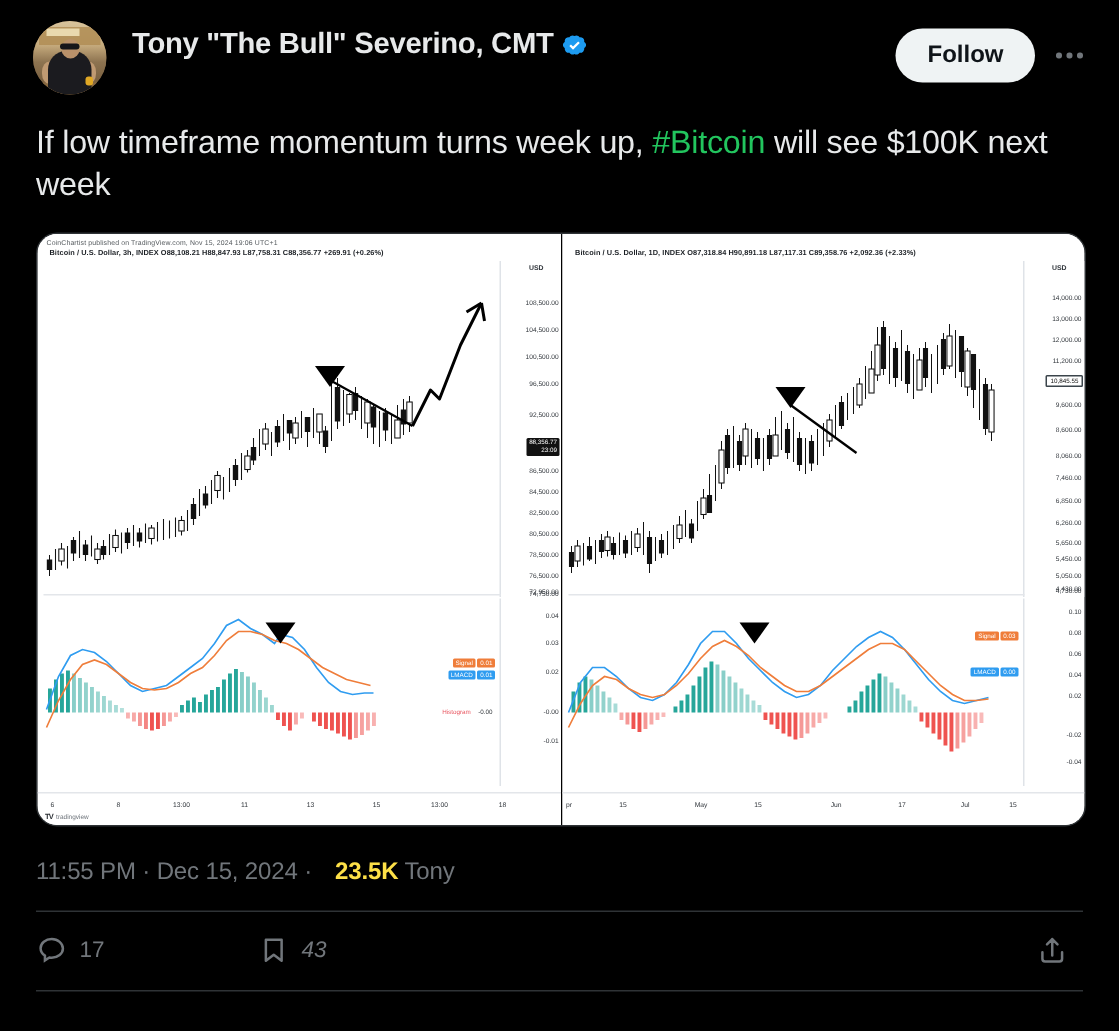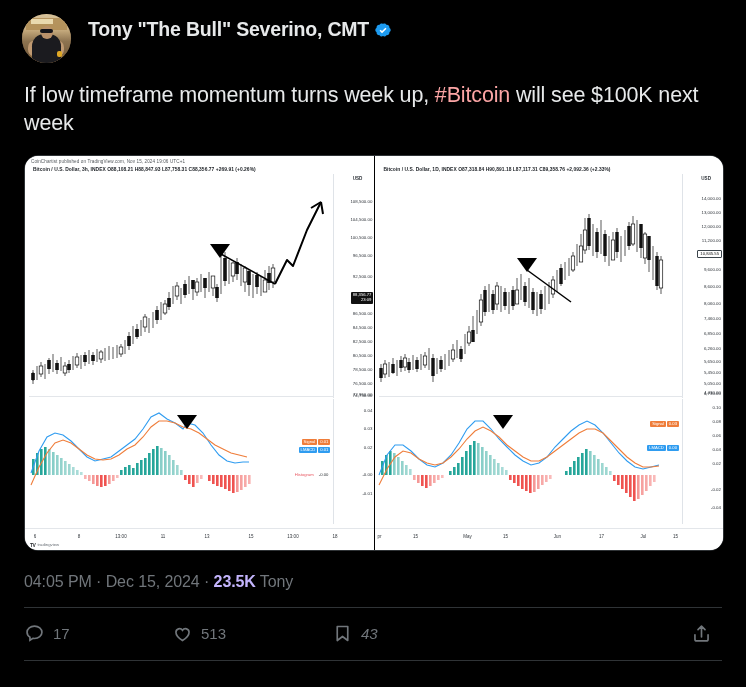--- a/index.html
+++ b/index.html
@@ -50,21 +50,21 @@
     cursor:pointer; margin-left:4px;
   }
   .more-btn .dots { display:flex; gap:3.5px; }
   .more-btn .dots i { width:3.6px; height:3.6px; border-radius:50%; background:#71767b; display:block; }
 
   
   .body-text {
     color:#e7e9ea; font-size:21.5px; line-height:1.32; padding: 18px 24px 0 24px;
     letter-spacing:-.15px;
   }
-  .link { color:#fca5a5; text-decoration:none; cursor:pointer; }
+  .link { color:#22c55e; text-decoration:none; cursor:pointer; }
 
   
   .media {
     margin: 17px 22px 0 24px; height: 396px; border-radius:14px; overflow:hidden;
     border:1px solid #2f3336; background:#ffffff; position:relative;
   }
   .charts { display:flex; width:100%; height:100%; background:#fff; }
   .chart { position:relative; height:100%; background:#fff; }
   .chart.left { width:50.2%; border-right:1px solid #000; }
   .chart.right { width:49.8%; }
@@ -125,21 +125,21 @@
 
   .oscscale { position:absolute; right:0; top:0; bottom:0; width:41px; border-left:1px solid #dfe3e8; }
   .oscscale .lbl { position:absolute; right:2px; font-size:4.4px; color:#30353b; }
 
   svg.plot { position:absolute; left:0; top:0; overflow:visible; }
 
   
   .meta {
     color:#71767b; font-size:16px; padding: 22px 24px 0 24px; letter-spacing:-.1px;
   }
-  .meta b { color:#c4b5fd; font-weight:bold; }
+  .meta b { color:#fde047; font-weight:bold;margin-left:11px; }
   .rule { height:1px; background:#2f3336; margin: 16px 24px 0 24px; }
 
   .actions {
     display:flex; align-items:center; padding: 0 26px 0 24px; height:52px;
   }
   .act { display:flex; align-items:center; gap:8px; color:#71767b; cursor:pointer; }
   .act .cnt { font-size:15px; }
   .spacer { flex:1 1 auto; }
   .a1 { width:148px; } .a2 { width:164px; } .a3 { width:160px; } .a4 { width:auto;font-style:italic; }
   .rule2 { height:1px; background:#2f3336; margin: 0 24px; }
@@ -166,20 +166,30 @@
     <div class="names">
       <div class="name-row">
         <span class="dispname">Tony "The Bull" Severino, CMT</span>
         <svg class="verified" viewBox="0 0 22 22">
           <path fill="#1d9bf0" d="M20.4 11c0-1.1-.6-2-1.5-2.5.2-1-.1-2.1-.9-2.9-.8-.8-1.9-1.1-2.9-.9C14.6 3.8 13.7 3.2 12.6 3.2c-.6 0-1.1.2-1.6.5-.5-.3-1-.5-1.6-.5-1.1 0-2 .6-2.5 1.5-1-.2-2.1.1-2.9.9-.8.8-1.1 1.9-.9 2.9-.9.5-1.5 1.4-1.5 2.5 0 1.1.6 2 1.5 2.5-.2 1 .1 2.1.9 2.9.8.8 1.9 1.1 2.9.9.5.9 1.4 1.5 2.5 1.5.6 0 1.1-.2 1.6-.5.5.3 1 .5 1.6.5 1.1 0 2-.6 2.5-1.5 1 .2 2.1-.1 2.9-.9.8-.8 1.1-1.9.9-2.9.9-.5 1.5-1.4 1.5-2.5z"></path>
           <path fill="#ffffff" d="M9.8 14.9l-3-3 1.3-1.3 1.7 1.7 4.2-4.2 1.3 1.3-5.5 5.5z"></path>
         </svg>
       </div>
     </div>
 
+    <div class="hdr-right">
+      <button class="follow-btn">Follow</button>
+      <button class="more-btn">
+        <span class="dots">
+            <i></i>
+            <i></i>
+            <i></i>
+          </span>
+      </button>
+    </div>
   </div>
 
   <div class="body-text">
     <span>If low timeframe momentum turns week up, </span><a class="link">#Bitcoin</a><span> will see $100K next week</span>
   </div>
 
   <div class="media">
     <div class="charts">
 
       <div class="chart left">
@@ -692,46 +702,40 @@
           <span class="tick" style="left:182px">Jun</span>
           <span class="tick" style="left:226px">17</span>
           <span class="tick" style="left:268px">Jul</span>
           <span class="tick" style="left:300px">15</span>
         </div>
       </div>
     </div>
   </div>
 
   <div class="meta">
-    <span>04:05 PM</span>
+    <span>11:55 PM</span>
     <span>·</span>
     <span>Dec 15, 2024</span>
     <span>·</span>
     <b>23.5K</b>
     <span>Tony</span>
   </div>
 
   <div class="rule"></div>
 
   <div class="actions">
 
     <div class="act a1">
       <svg width="21" height="21" viewBox="0 0 24 24">
         <path fill="none" stroke="#71767b" stroke-width="1.9" d="M12 3.5c-4.7 0-8.5 3.1-8.5 7 0 2.3 1.3 4.3 3.3 5.6v3.6l3.4-2.2c.6.1 1.2.2 1.8.2 4.7 0 8.5-3.1 8.5-7s-3.8-7.2-8.5-7.2z"></path>
       </svg>
       <span class="cnt">17</span>
     </div>
 
 
-    <div class="act a3">
-      <svg width="21" height="21" viewBox="0 0 24 24">
-        <path fill="none" stroke="#71767b" stroke-width="1.9" d="M12 20s-7.5-4.6-7.5-9.4A4.1 4.1 0 0 1 12 8.3a4.1 4.1 0 0 1 7.5 2.3C19.5 15.4 12 20 12 20z"></path>
-      </svg>
-      <span class="cnt">513</span>
-    </div>
 
     <div class="act a4">
       <svg width="21" height="21" viewBox="0 0 24 24">
         <path fill="none" stroke="#71767b" stroke-width="1.9" stroke-linejoin="round" d="M6 4h12v16l-6-4.6L6 20V4z"></path>
       </svg>
       <span class="cnt">43</span>
     </div>
 
     <div class="spacer"></div>
 

